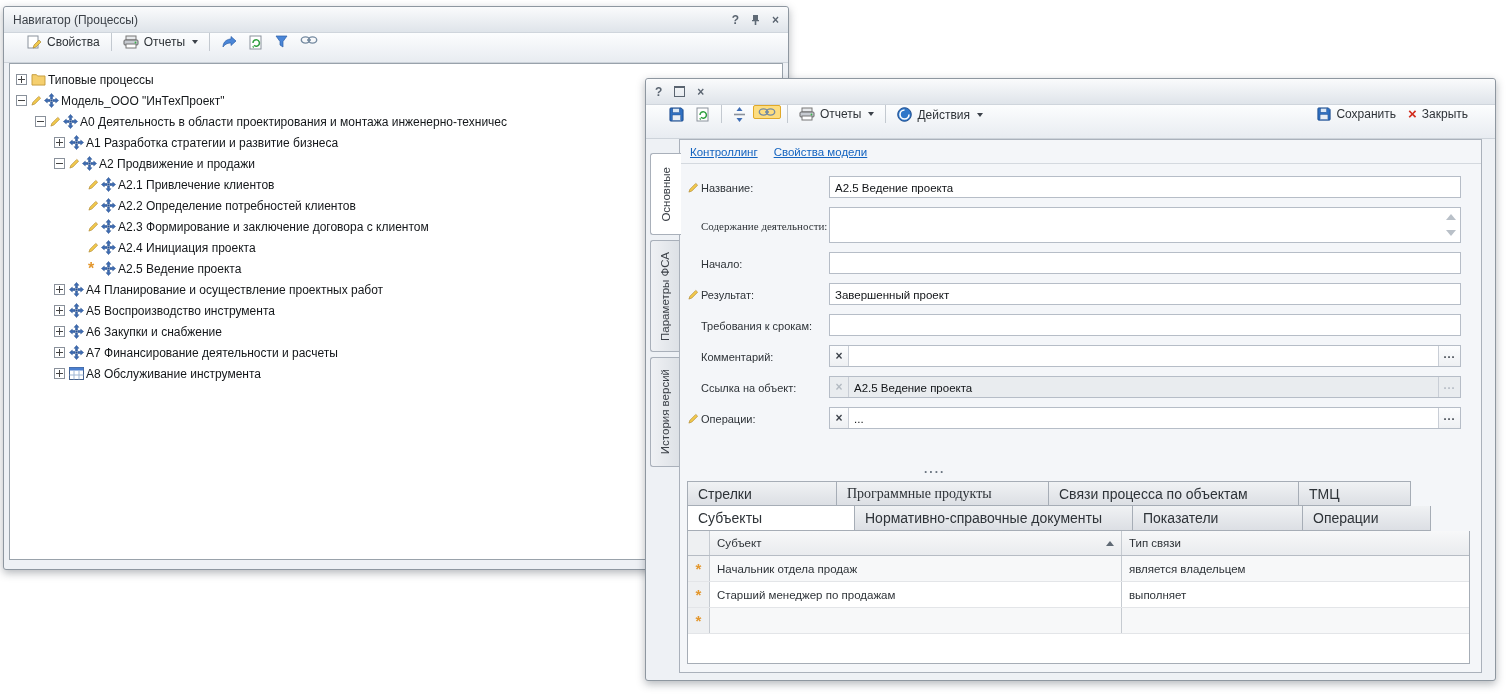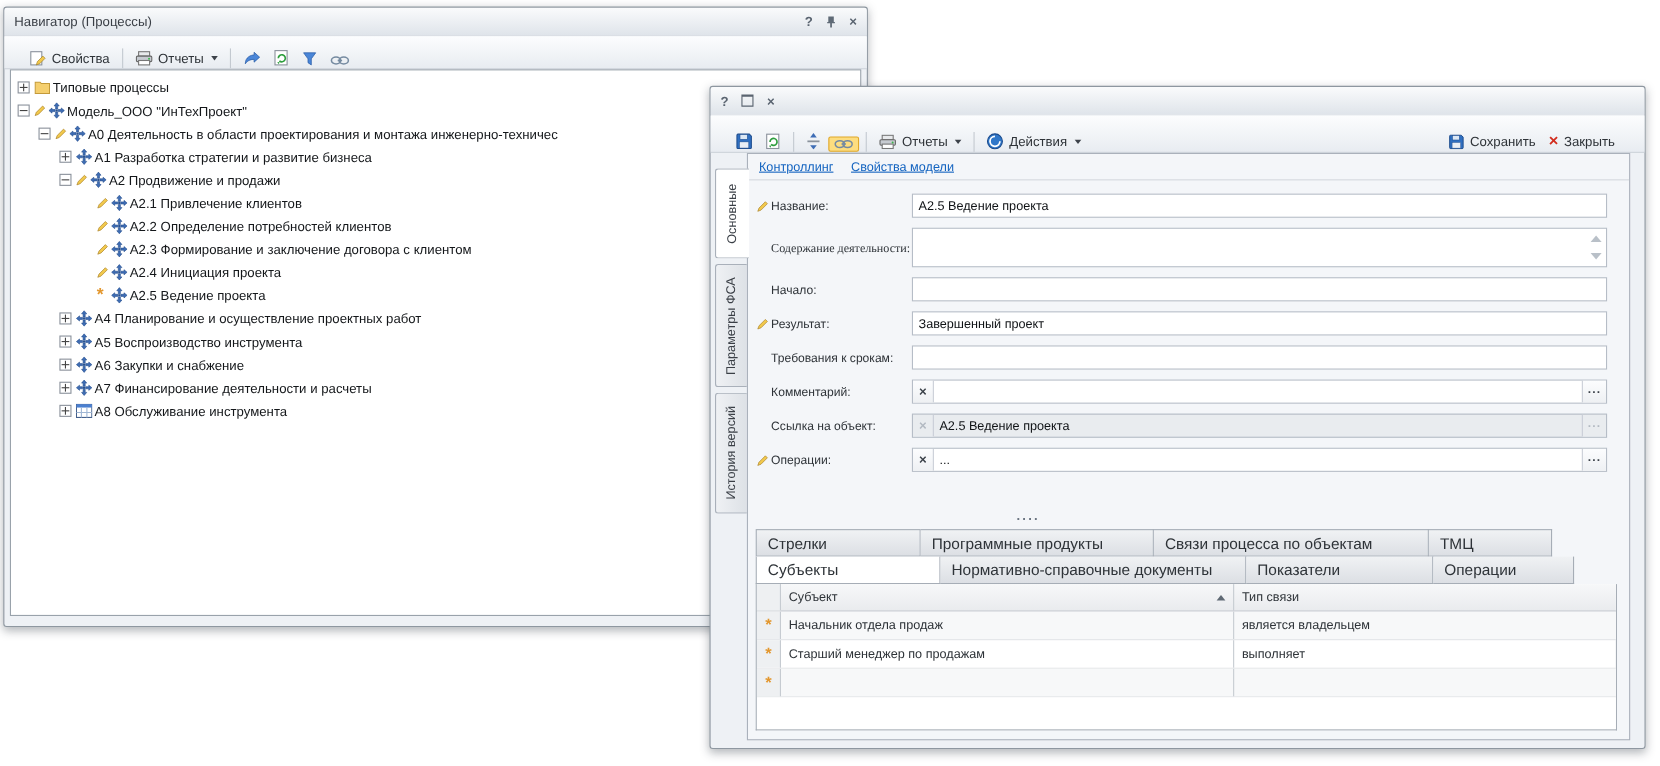--- a/index.html
+++ b/index.html
@@ -13,21 +13,21 @@
   .edit-win{left:645px;top:78px;width:849px;height:601px;z-index:2;}
   .titlebar{height:25px;display:flex;align-items:center;padding:0 9px;
             background:linear-gradient(#fafbfc,#dfe4ea);border-bottom:1px solid #cfd5dc;
             border-radius:3px 3px 0 0;}
   .tb-title{flex:1;color:#3a3f46;}
   .tb-ctrls{display:flex;align-items:center;gap:12px;color:#5a6470;font-weight:bold;}
   .tb-help,.tb-close{cursor:default;font-size:12px;}
   .tb-max{width:9px;height:8px;border:1px solid #5a6470;border-top:2px solid #5a6470;display:inline-block;}
 
   
-  .toolbar{display:flex;align-items:flex-end;padding:0 18px;gap:2px;
+  .toolbar{display:flex;align-items:flex-start;padding:0 18px;gap:2px;
            background:linear-gradient(#fcfdfe,#e8ecf1);border-bottom:1px solid #cdd3da;}
   .nav-win .toolbar{height:29px;}
   .edit-win .toolbar{height:33px;}
   .btn{display:inline-flex;align-items:center;gap:5px;padding:2px 5px;border-radius:2px;white-space:nowrap;}
   .btn.hl{background:#fddd7f;border:1px solid #e0a829;padding:1px 4px;}
   .sep{width:1px;height:18px;background:#c3c9d0;margin:0 4px;}
   .caret{width:0;height:0;border-left:3.5px solid transparent;border-right:3.5px solid transparent;
          border-top:4px solid #3c424a;margin-left:2px;}
   .tb-spacer{flex:1;}
   .red-x{color:#d22d1e;font-weight:bold;font-size:15px;line-height:10px;}
@@ -97,21 +97,21 @@
   .grip{height:13px;position:relative;}
   .grip span{position:absolute;left:237px;top:-6px;letter-spacing:2px;font-weight:bold;color:#6a7480;}
   .trow{display:flex;}
   .btab{height:25px;box-sizing:border-box;border:1px solid #a6adb6;border-left-width:0;
         background:linear-gradient(#f0f2f4,#dcdfe4);display:flex;align-items:center;
         padding:0 10px;font-size:14px;color:#2e3338;overflow:hidden;white-space:nowrap;}
   .trow .btab:nth-of-type(1){border-left-width:1px;}
   .trow2 .btab{border-top-width:0;}
   .btab[data-active="true"]{background:#fff;}
   .trow1 .btab:nth-of-type(1){width:150px;}
-  .trow1 .btab:nth-of-type(2){width:212px;}
+  .trow1 .btab:nth-of-type(2){width:212px;font-family:Liberation Serif, serif;}
   .trow1 .btab:nth-of-type(3){width:250px;}
   .trow1 .btab:nth-of-type(4){width:112px;}
   .trow2 .btab:nth-of-type(1){width:168px;}
   .trow2 .btab:nth-of-type(2){width:278px;}
   .trow2 .btab:nth-of-type(3){width:170px;}
   .trow2 .btab:nth-of-type(4){width:128px;}
   .grid{border:1px solid #a6adb6;border-top-width:0;background:#fff;height:132px;
         display:flex;flex-direction:column;overflow:hidden;}
   .thead{display:flex;height:24px;background:linear-gradient(#f7f8f9,#e9ebee);
          border-bottom:1px solid #b6bcc4;font-size:11.5px;flex:0 0 auto;}

